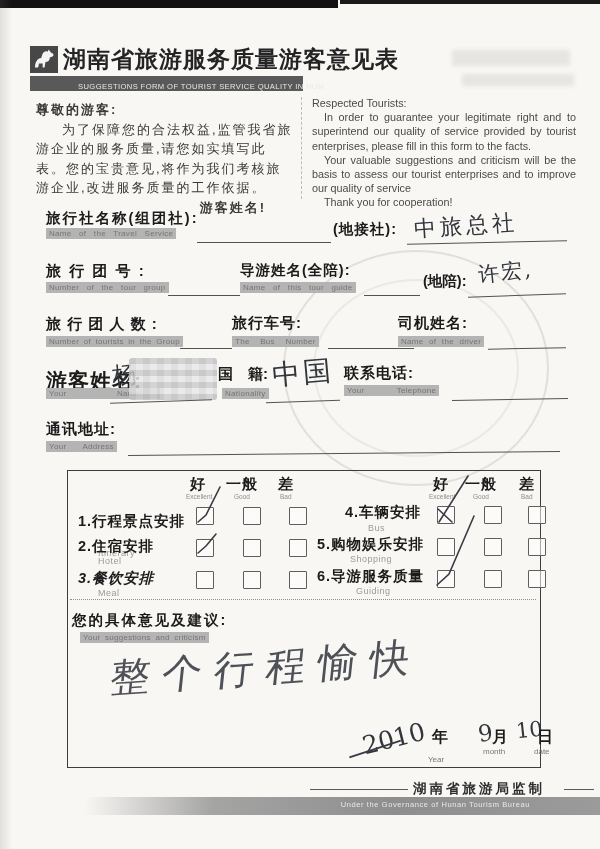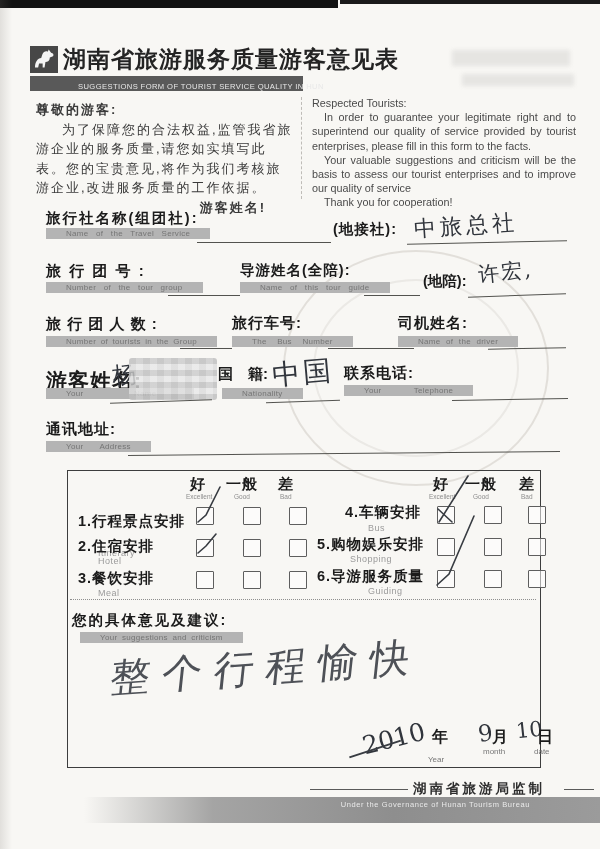--- a/index.html
+++ b/index.html
@@ -1,20 +1,20 @@
 <!DOCTYPE html>
 <html><head>
 <meta charset="utf-8">
 <style>
   html,body{margin:0;padding:0;background:#e9e7e3;}
   #page{position:relative;width:600px;height:849px;background:#f8f7f4;overflow:hidden;
         font-family:"Liberation Sans","DejaVu Sans",sans-serif;color:#222;}
   .abs{position:absolute;}
   .cnb{font-weight:bold;color:#1b1b1b;white-space:nowrap;}
-  .sub-bar{background:#b4b4b4;color:#757575;font-size:8px;padding:1px 20px;letter-spacing:.3px;
+  .sub-bar{background:#b4b4b4;color:#757575;font-size:8px;padding:1px 3px;letter-spacing:.3px;
            word-spacing:5px;white-space:nowrap;display:inline-block;}
   .wline{background:#53534f;height:1.2px;}
   .hand{font-family:"DejaVu Serif",serif;color:#31353c;white-space:nowrap;}
   .cb{width:16px;height:16px;border:1.6px solid #5e5e5e;background:rgba(255,255,255,.55);border-radius:1px;}
   .scale-cn{font-size:15px;font-weight:bold;letter-spacing:1px;color:#1b1b1b;}
   .scale-en{font-size:6.5px;color:#8d8d8d;white-space:nowrap;}
   .item-cn{font-size:14.5px;font-weight:bold;letter-spacing:1px;color:#1b1b1b;white-space:nowrap;}
   .item-en{font-size:9px;color:#9b9b9b;letter-spacing:.5px;white-space:nowrap;}
   .ghost{background:rgba(130,130,130,.15);filter:blur(2px);}
   .stamp{border-radius:50%;}
@@ -125,40 +125,40 @@
   <div class="abs cb" style="left:196px;top:507px;"></div>
   <div class="abs cb" style="left:243px;top:507px;"></div>
   <div class="abs cb" style="left:289px;top:507px;"></div>
 
   <div class="abs item-cn" style="left:78px;top:537px;">2.住宿安排</div>
   <div class="abs item-en" style="left:98px;top:556px;">Hotel</div>
   <div class="abs cb" style="left:196px;top:539px;"></div>
   <div class="abs cb" style="left:243px;top:539px;"></div>
   <div class="abs cb" style="left:289px;top:539px;"></div>
 
-  <div class="abs item-cn" style="left:78px;top:569px;">3.餐饮安排</div>
+  <div class="abs item-cn" style="left:78px;top:569px;font-style:italic;">3.餐饮安排</div>
   <div class="abs item-en" style="left:98px;top:588px;">Meal</div>
   <div class="abs cb" style="left:196px;top:571px;"></div>
   <div class="abs cb" style="left:243px;top:571px;"></div>
   <div class="abs cb" style="left:289px;top:571px;"></div>
 
   <div class="abs item-cn" style="left:345px;top:503px;">4.车辆安排</div>
   <div class="abs item-en" style="left:368px;top:523px;">Bus</div>
   <div class="abs cb" style="left:437px;top:506px;"></div>
   <div class="abs cb" style="left:484px;top:506px;"></div>
   <div class="abs cb" style="left:528px;top:506px;"></div>
 
   <div class="abs item-cn" style="left:317px;top:535px;">5.购物娱乐安排</div>
   <div class="abs item-en" style="left:350px;top:554px;">Shopping</div>
   <div class="abs cb" style="left:437px;top:538px;"></div>
   <div class="abs cb" style="left:484px;top:538px;"></div>
   <div class="abs cb" style="left:528px;top:538px;"></div>
 
   <div class="abs item-cn" style="left:317px;top:567px;">6.导游服务质量</div>
-  <div class="abs item-en" style="left:356px;top:586px;margin-left:12px;">Guiding</div>
+  <div class="abs item-en" style="left:356px;top:586px;">Guiding</div>
   <div class="abs cb" style="left:437px;top:570px;"></div>
   <div class="abs cb" style="left:484px;top:570px;"></div>
   <div class="abs cb" style="left:528px;top:570px;"></div>
 
   <svg class="abs" style="left:67px;top:470px;" width="472" height="296" viewBox="0 0 472 296" fill="none" stroke="#383c42" stroke-width="1.6" stroke-linecap="round">
     <g>
         <path d="M131,52 L139,45 L153,17"></path>
       </g>
     <g>
         <path d="M131,83 L139,76 L149,64"></path>
@@ -185,17 +185,17 @@
   <div class="abs hand" style="left:478px;top:720px;font-size:23px;transform:rotate(-8deg);">9</div>
   <div class="abs cnb" style="left:492px;top:727px;font-size:16px;">月</div>
   <div class="abs scale-en" style="left:483px;top:747px;font-size:8px;color:#777;">month</div>
   <div class="abs hand" style="left:516px;top:718px;font-size:21px;transform:rotate(-6deg);">10</div>
   <div class="abs cnb" style="left:537px;top:727px;font-size:16px;">日</div>
   <div class="abs scale-en" style="left:534px;top:747px;font-size:8px;color:#777;">date</div>
 
   <div class="abs wline" style="left:310px;top:789px;width:98px;background:#5a5a5a;"></div>
   <div class="abs cnb" style="left:413px;top:780px;font-size:13.5px;letter-spacing:3px;color:#2e2e2e;">湖南省旅游局监制</div>
   <div class="abs wline" style="left:564px;top:789px;width:30px;background:#5a5a5a;"></div>
-  <div class="abs" style="left:84px;top:797px;width:516px;height:26px;background:linear-gradient(90deg,rgba(160,160,160,0) 0%,rgba(150,150,150,.85) 25%,#8e8e8e 60%,#9b9b9b 100%);text-align:right;">
+  <div class="abs" style="left:84px;top:797px;width:516px;height:18px;background:linear-gradient(90deg,rgba(160,160,160,0) 0%,rgba(150,150,150,.85) 25%,#8e8e8e 60%,#9b9b9b 100%);text-align:right;">
     <span style="position:absolute;right:70px;top:2.5px;font-size:7.5px;color:rgba(255,255,255,.8);letter-spacing:.6px;white-space:nowrap;">Under the Governance of Hunan Tourism Bureau</span>
   </div>
 
 </div>
 
 </body></html>

